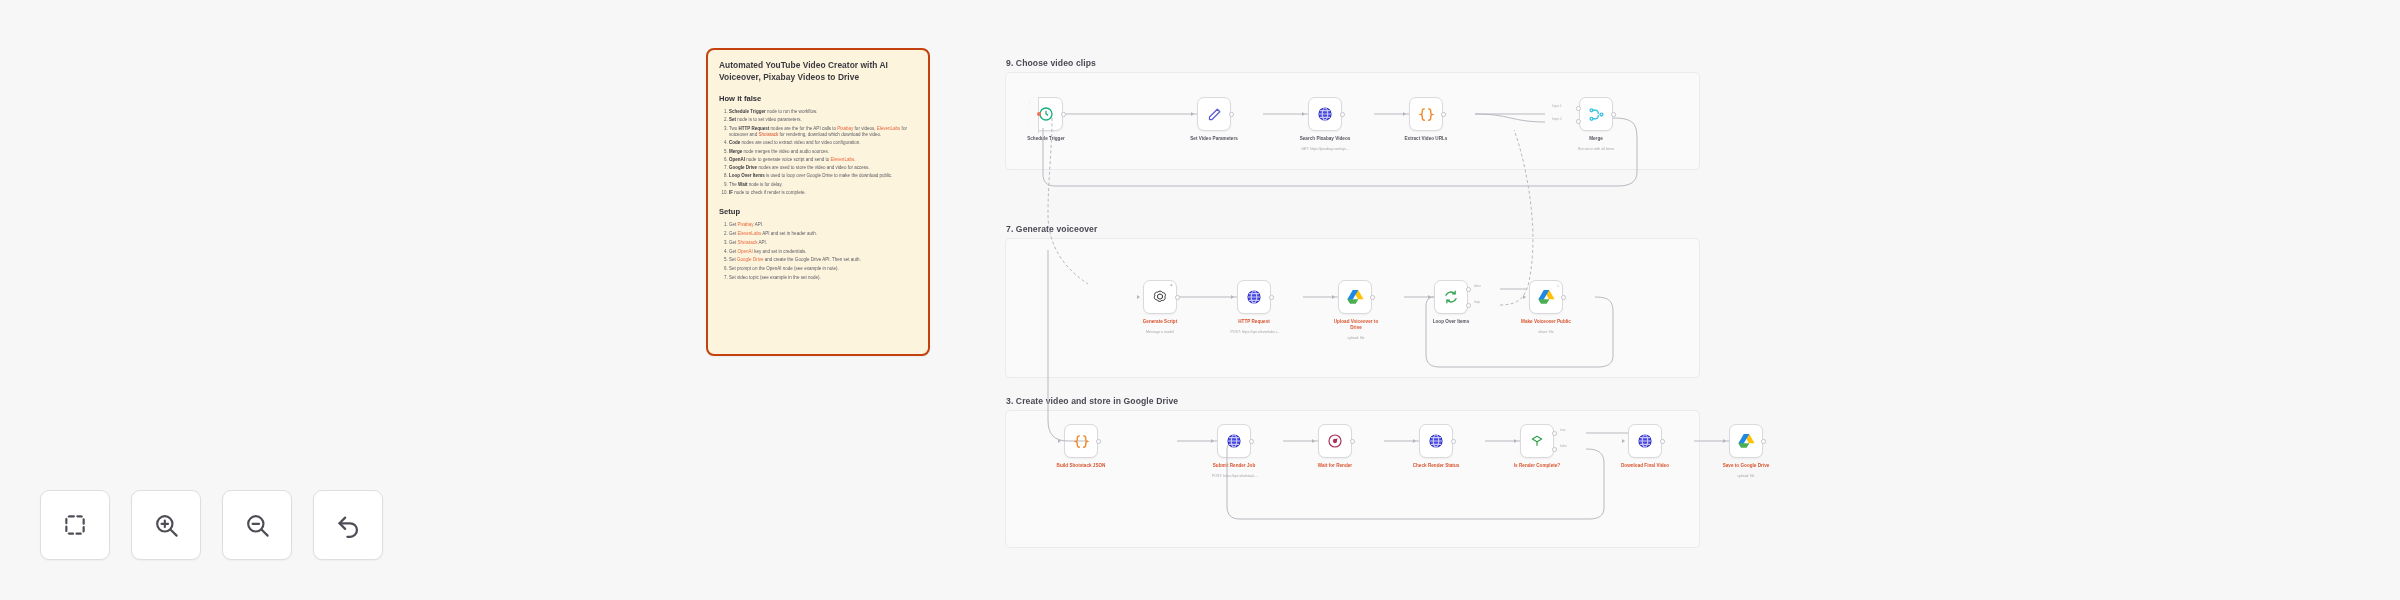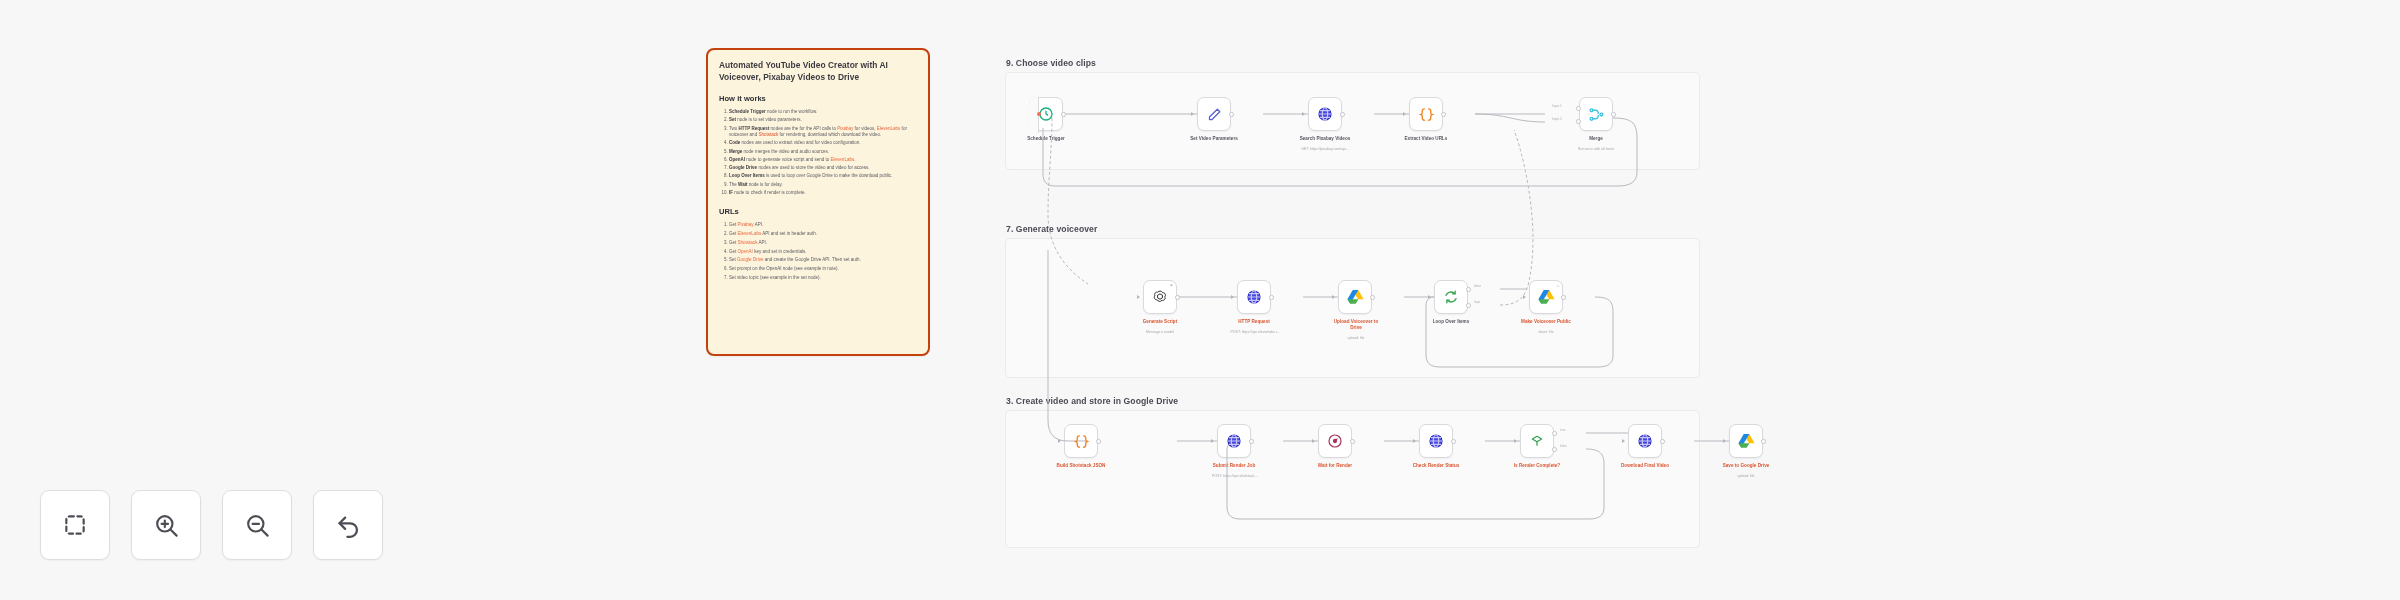--- a/index.html
+++ b/index.html
@@ -154,34 +154,34 @@
 
     <path d="M1586 433 H1628"></path>
 
     <path d="M1694 441 H1729"></path>
 
     <path d="M1586 449 C1600 449 1604 454 1604 464 L1604 508 C1604 516 1598 519 1589 519 L1240 519 C1231 519 1227 515 1227 506 L1227 450 C1227 444 1231 441 1236 441"></path>
   </svg>
 
   <div class="sticky">
     <h1>Automated YouTube Video Creator with AI Voiceover, Pixabay Videos to Drive</h1>
-    <h2>How it works</h2>
+    <h2>How it false</h2>
     <ol class="how">
         <li><b>Schedule Trigger</b> node to run the workflow.</li>
         <li><b>Set</b> node is to set video parameters.</li>
         <li>Two <b>HTTP Request</b> nodes are the for the API calls to <span class="lk">Pixabay</span> for videos, <span class="lk">ElevenLabs</span> for voiceover and <span class="lk2">Shotstack</span> for rendering, download which download the video.</li>
         <li><b>Code</b> nodes are used to extract video and for video configuration.</li>
         <li><b>Merge</b> node merges the video and audio sources.</li>
         <li><b>OpenAI</b> node to generate voice script and send to <span class="lk">ElevenLabs</span>.</li>
         <li><b>Google Drive</b> nodes are used to store the video and video for access.</li>
         <li><b>Loop Over Items</b> is used to loop over Google Drive to make the download public.</li>
         <li>The <b>Wait</b> node is for delay.</li>
         <li><b>IF</b> node to check if render is complete.</li>
       </ol>
-    <h2>URLs</h2>
+    <h2>Setup</h2>
     <ol class="setup">
         <li>Get <span class="lk">Pixabay</span> API.</li>
         <li>Get <span class="lk">ElevenLabs</span> API and set in header auth.</li>
         <li>Get <span class="lk">Shotstack</span> API.</li>
         <li>Get <span class="lk">OpenAI</span> key and set in credentials.</li>
         <li>Set <span class="lk">Google Drive</span> and create the Google Drive API. Then set auth.</li>
         <li>Set prompt on the OpenAI node (see example in note).</li>
         <li>Set video topic (see example in the set node).</li>
       </ol>
   </div>

